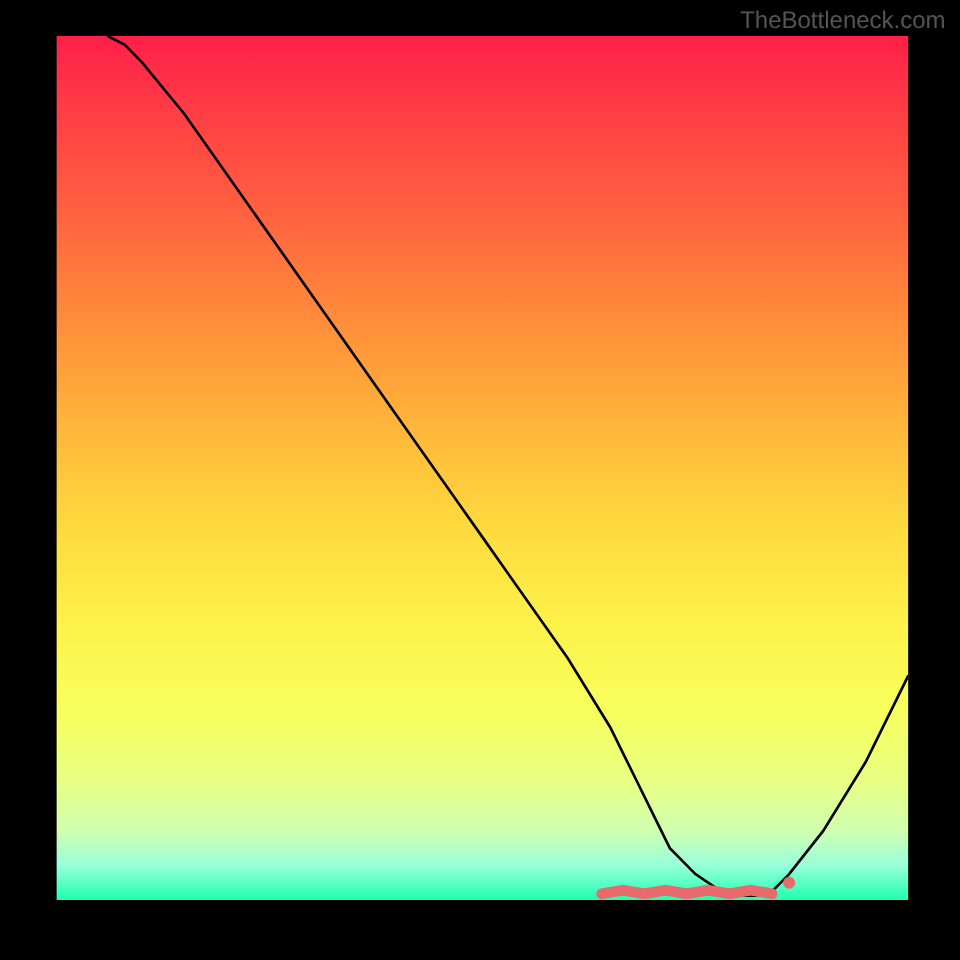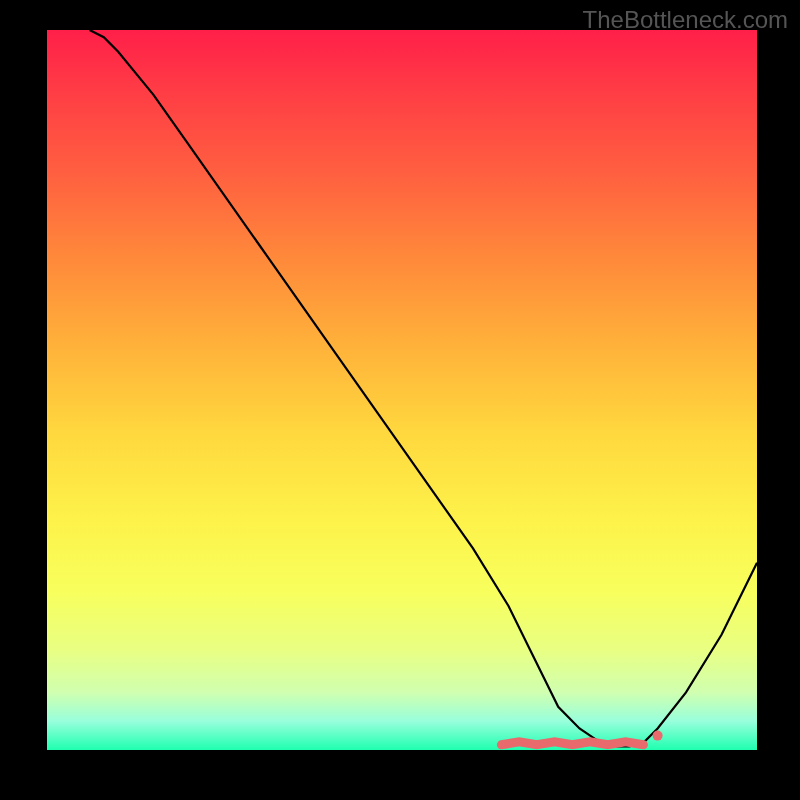--- a/index.html
+++ b/index.html
@@ -9,21 +9,21 @@
     width: 800px;
     height: 800px;
     position: relative;
     font-family: Arial, sans-serif;
   }
   .watermark {
     position: absolute;
     top: 6px;
     right: 12px;
     color: #555;
-    font-size: 24px;
+    font-size: 20px;
     font-weight: 500;
     z-index: 10;
   }
   .plot-area {
     position: absolute;
     left: 47px;
     top: 30px;
     width: 710px;
     height: 720px;
     overflow: hidden;

